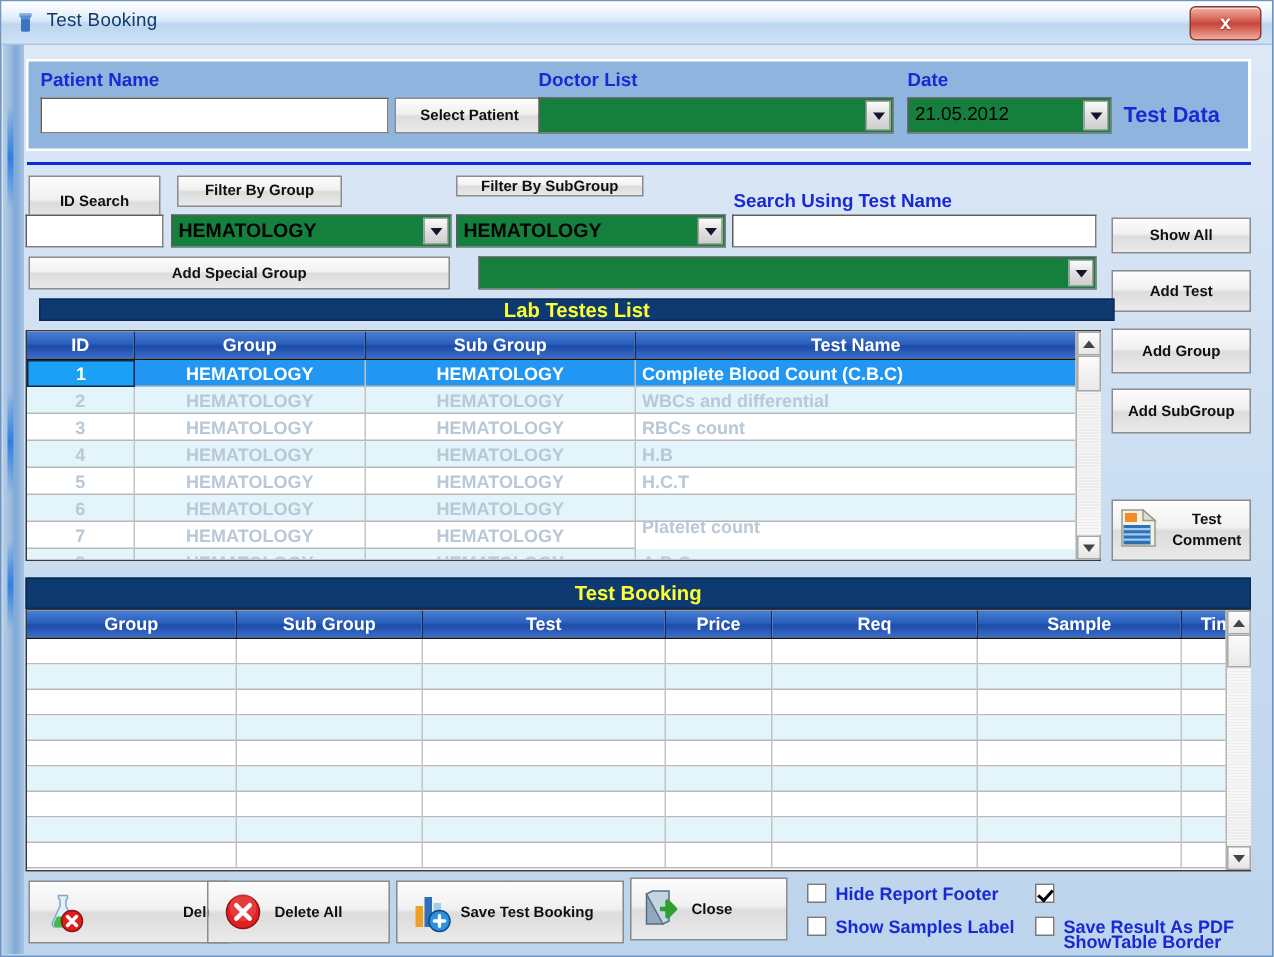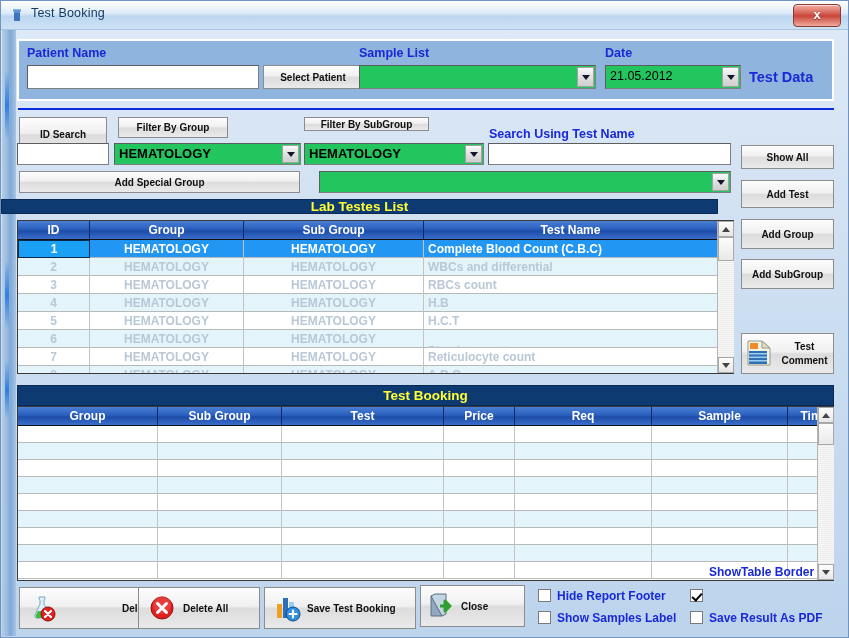--- a/index.html
+++ b/index.html
@@ -64,21 +64,21 @@
   }
   .txtbox{
     position:absolute;box-sizing:border-box;
     border:1px solid #7f7f7f;border-top-color:#5d5d5d;border-left-color:#5d5d5d;
     background:#ffffff;font-size:12.5px;color:#000;
     padding:1px 3px;line-height:normal;
   }
   .combo{
     position:absolute;box-sizing:border-box;
     border:1px solid #7f7f7f;border-top-color:#5d5d5d;border-left-color:#5d5d5d;
-    background:#22c55e;font-size:12.5px;color:#000;
+    background:#15803d;font-size:12.5px;color:#000;
   }
   .combo .ctext{position:absolute;left:4px;top:2px;font-weight:bold;white-space:nowrap;}
   .combo .carrow{
     position:absolute;right:1px;top:1px;bottom:1px;width:17px;
     background:linear-gradient(180deg,#fbfbfb,#e0e0e0 50%,#cfcfcf);
     border:1px solid #a2a2a2;box-sizing:border-box;
     display:flex;align-items:center;justify-content:center;
   }
   .combo .carrow i{
     display:block;width:0;height:0;
@@ -203,21 +203,21 @@
     <div class="spark" style="top:40px;height:70px;"></div>
     <div class="spark" style="top:230px;height:70px;"></div>
     <div class="spark" style="top:330px;height:60px;"></div>
   </div>
 
   <div class="panel-top">
     <div class="fld-label" style="left:8px;top:5px;">Patient Name</div>
     <input class="txtbox" style="left: 8px; top: 24px; width: 232px; height: 24px;" value="">
     <div class="btn" style="left:244px;top:24px;width:100px;height:24px;">Select Patient</div>
 
-    <div class="fld-label" style="left:340px;top:5px;">Sample List</div>
+    <div class="fld-label" style="left:340px;top:5px;">Doctor List</div>
     <div class="combo" style="left:340px;top:24px;width:237px;height:24px;">
       <span class="ctext"></span>
       <span class="carrow">
           <i></i>
         </span>
     </div>
 
     <div class="fld-label" style="left:586px;top:5px;">Date</div>
     <div class="combo" style="left:586px;top:24px;width:136px;height:24px;">
       <span class="ctext" style="font-weight:normal;top:3px;">21.05.2012</span>
@@ -275,21 +275,21 @@
         <rect x="3" y="21" width="18" height="1.5" fill="#9fcdf0"></rect>
         <rect x="4" y="4" width="8" height="6" fill="#f08c2a"></rect>
       </svg>
     </span>
     <span style="display:flex;flex-direction:column;line-height:14px;text-align:center;flex:1;">
       <span>Test</span>
       <span>Comment</span>
     </span>
   </div>
 
-  <div class="sect-title" style="left:0;top:198px;width:717px;height:15px;">Lab Testes List</div>
+  <div class="sect-title" style="left:25px;top:198px;width:717px;height:15px;">Lab Testes List</div>
 
   <div class="grid" id="labGrid" style="left:16px;top:219px;width:717px;height:154px;">
     <div class="ghead" id="labHead">
         <div class="gh" style="width: 72px;">ID</div>
         <div class="gh" style="width: 154px;">Group</div>
         <div class="gh" style="width: 180px;">Sub Group</div>
         <div class="gh" style="width: 294px;">Test Name</div>
       </div>
     <div id="labBody">
         <div class="grow row-sel" style="top: 19px;">
@@ -325,21 +325,20 @@
         <div class="grow row-alt" style="top: 109px;">
           <div class="gc ctr dimtext" style="width: 72px;">6</div>
           <div class="gc ctr dimtext" style="width: 154px;">HEMATOLOGY</div>
           <div class="gc ctr dimtext" style="width: 180px;">HEMATOLOGY</div>
           <div class="gc dimtext" style="width: 294px; margin-top: 12px;">Platelet count</div>
         </div>
         <div class="grow row-white" style="top: 127px;">
           <div class="gc ctr dimtext" style="width: 72px;">7</div>
           <div class="gc ctr dimtext" style="width: 154px;">HEMATOLOGY</div>
           <div class="gc ctr dimtext" style="width: 180px;">HEMATOLOGY</div>
-          <div class="gc dimtext" style="width: 294px;">Reticulocyte count</div>
         </div>
         <div class="grow row-alt" style="top: 145px;">
           <div class="gc ctr dimtext" style="width: 72px;">8</div>
           <div class="gc ctr dimtext" style="width: 154px;">HEMATOLOGY</div>
           <div class="gc ctr dimtext" style="width: 180px;">HEMATOLOGY</div>
           <div class="gc dimtext" style="width: 294px;">A.B.O</div>
         </div>
       </div>
   </div>
   <div class="vscroll" style="left:716px;top:220px;width:16px;height:152px;">
@@ -507,18 +506,18 @@
     <span>Close</span>
   </div>
 
   <div class="cbox" id="cb0" style="left:537px;top:588px;"></div>
   <div class="cbrow" style="left:556px;top:588px;">Hide Report Footer</div>
 
   <div class="cbox" id="cb1" style="left:537px;top:610px;"></div>
   <div class="cbrow" style="left:556px;top:610px;">Show Samples Label</div>
 
   <div class="cbox on" id="cb2" style="left:689px;top:588px;"></div>
-  <div class="cbrow" style="left:708px;top:564px;">ShowTable Border</div>
+  <div class="cbrow" style="left:708px;top:620px;">ShowTable Border</div>
 
   <div class="cbox" id="cb3" style="left:689px;top:610px;"></div>
   <div class="cbrow" style="left:708px;top:610px;">Save Result As PDF</div>
 
 </div>
 
 </body></html>

